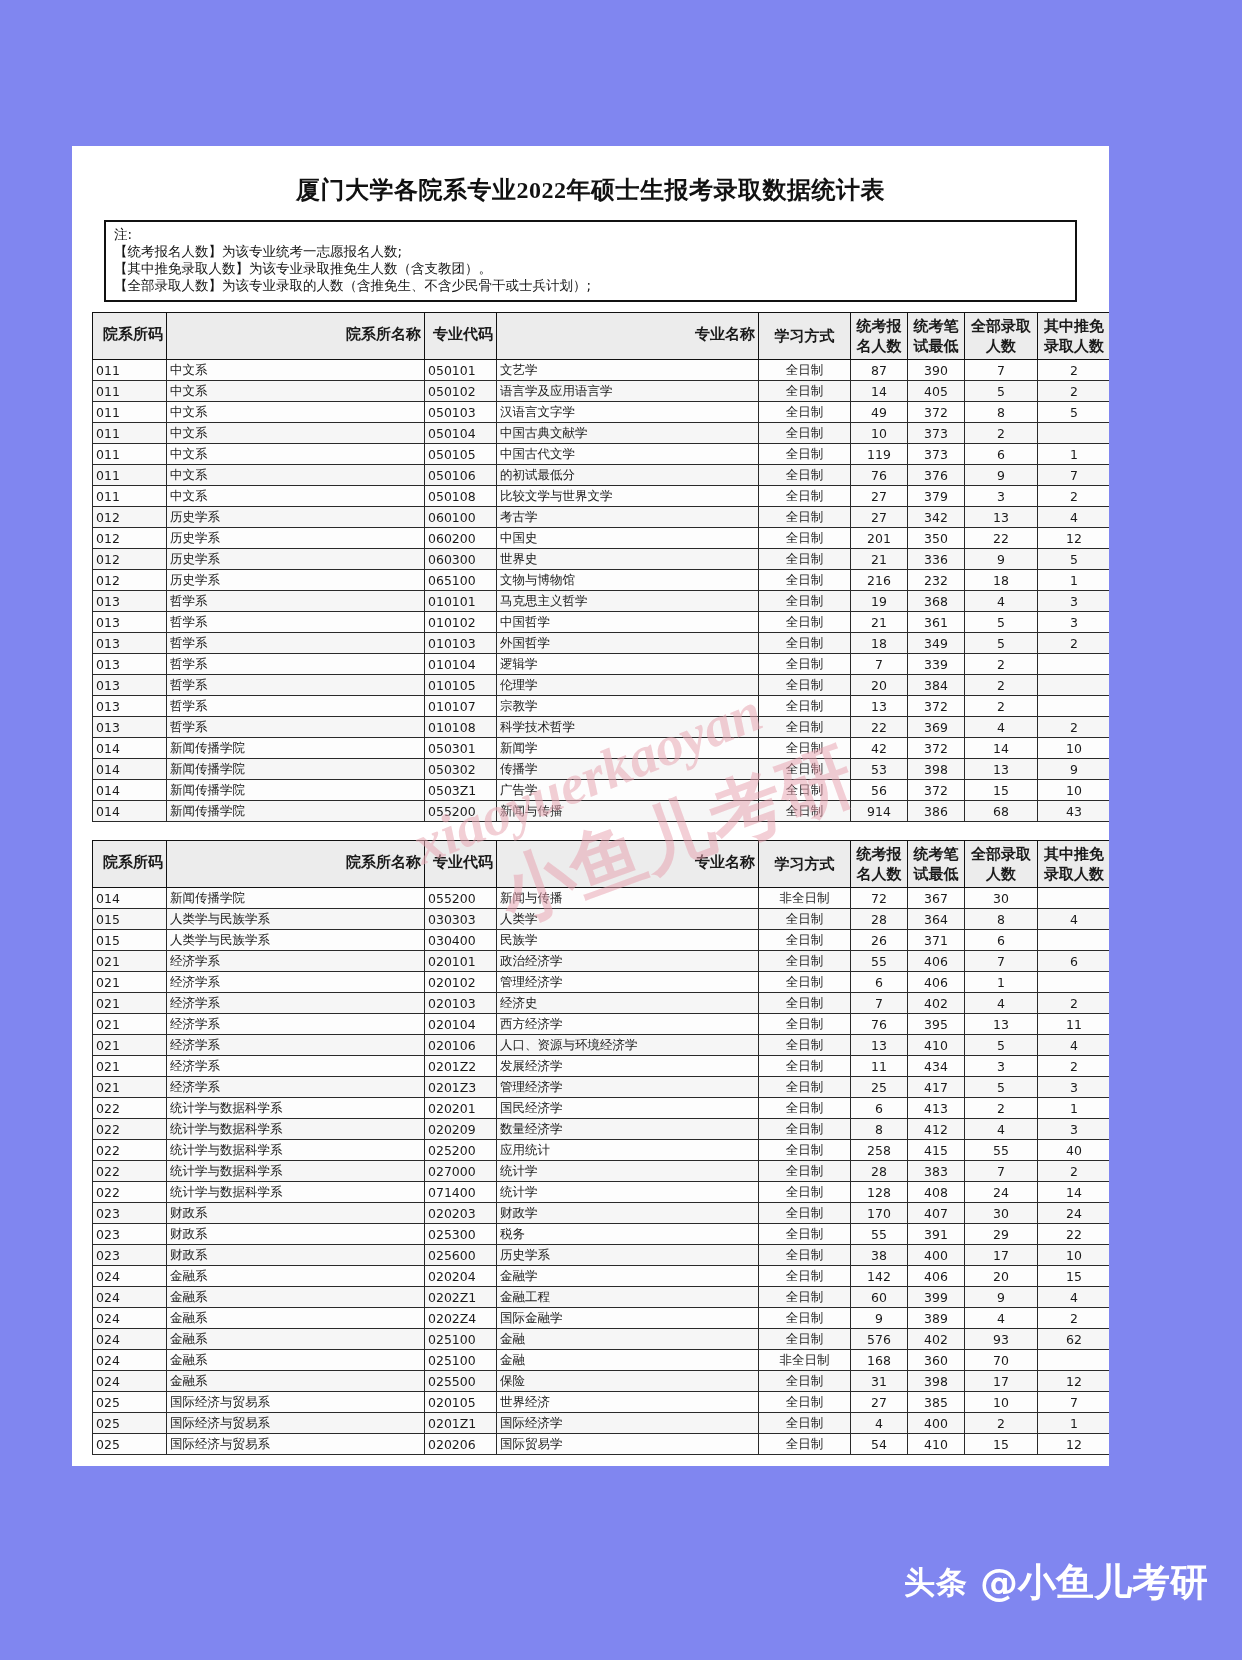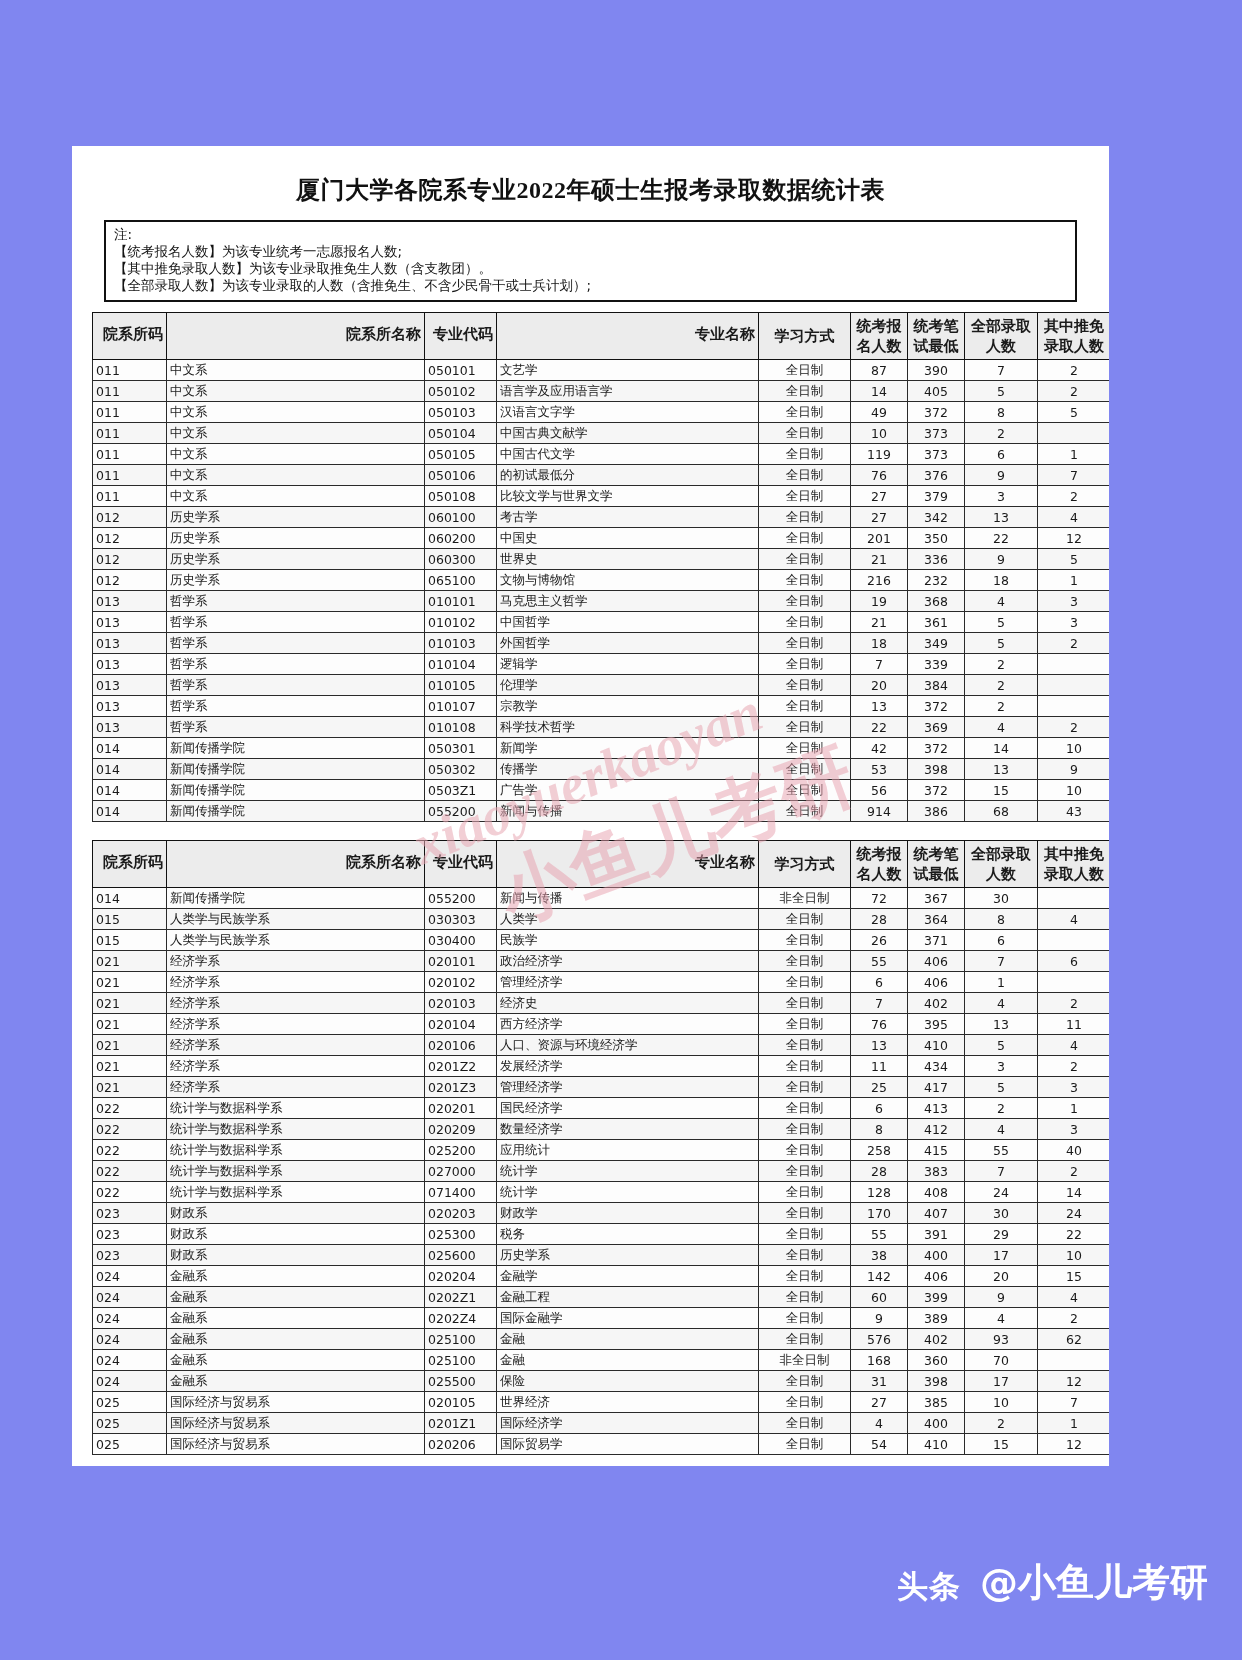--- a/index.html
+++ b/index.html
@@ -129,22 +129,22 @@
     line-height: 56px;
     text-align: center;
     writing-mode: vertical-rl;
   }
   
   #footer {
     position: absolute;
     right: 34px;
     bottom: 52px;
     display: flex;
-    align-items: flex-end;
-    gap: 19px;
+    align-items: center;
+    gap: 12px;
   }
   #footer .brand-tou {
     font-size: 31px;
     font-weight: bold;
     color: #ffffff;
     font-family: "DejaVu Sans", sans-serif;
     letter-spacing: 1px;
   }
   #footer .brand-at {
     font-size: 38px;

